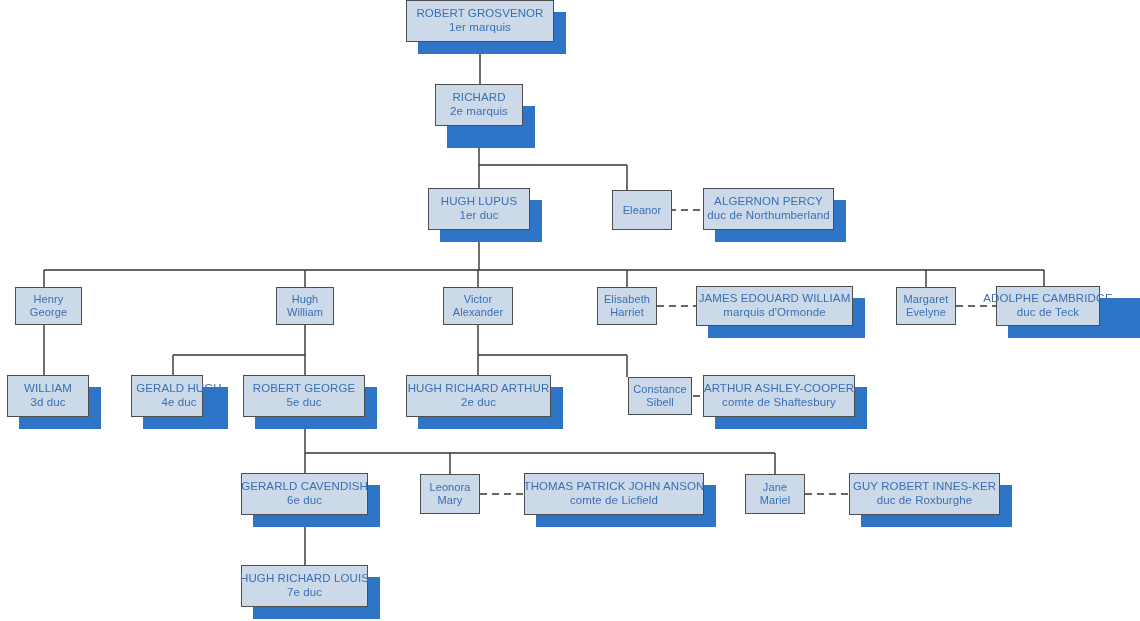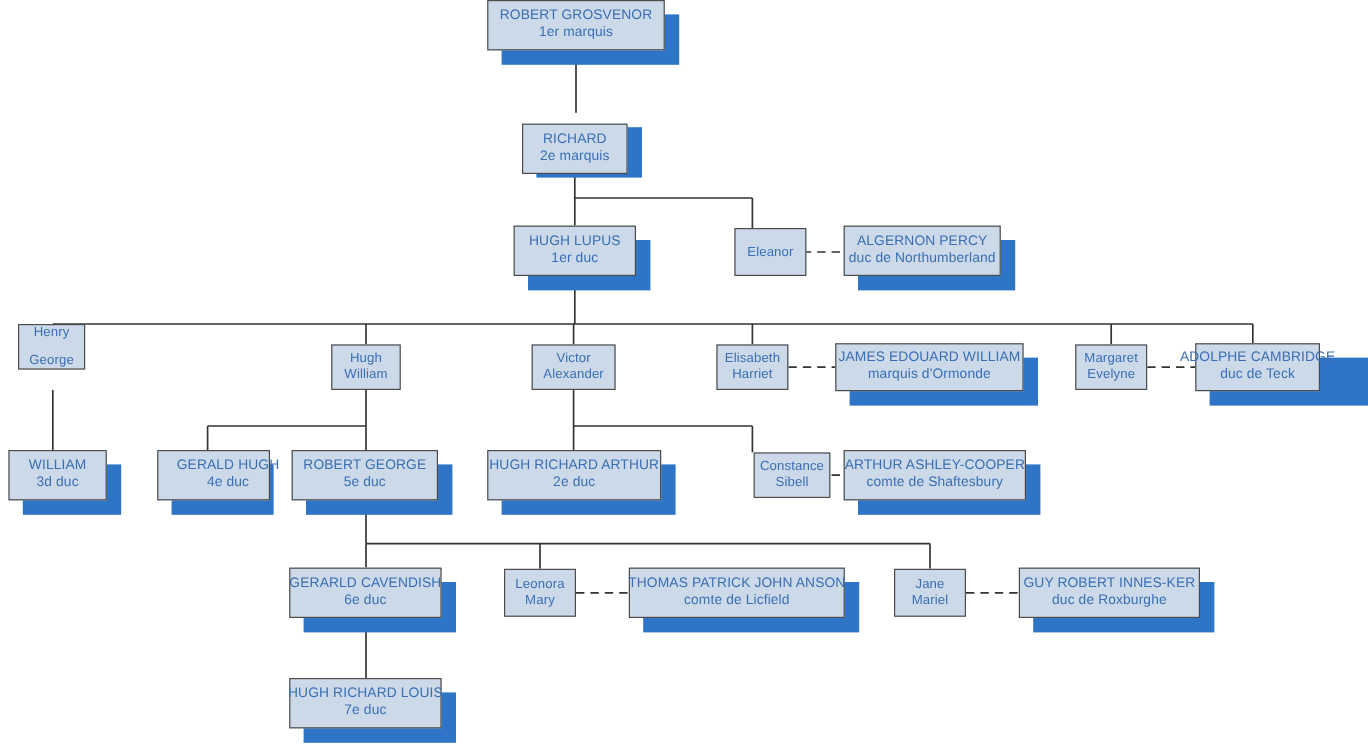--- a/index.html
+++ b/index.html
@@ -103,36 +103,36 @@
       <div class="shadow" style="left: 253px; top: 485px; width: 127px; height: 42px;"></div>
       <div class="shadow" style="left: 536px; top: 485px; width: 180px; height: 42px;"></div>
       <div class="shadow" style="left: 861px; top: 485px; width: 151px; height: 42px;"></div>
       <div class="shadow" style="left: 253px; top: 577px; width: 127px; height: 42px;"></div>
     </div>
   <div id="node-layer">
       <div class="node big" style="left: 406px; top: 0px; width: 148px; height: 42px;">
         <span class="line1">ROBERT GROSVENOR</span>
         <span class="line2">1er marquis</span>
       </div>
-      <div class="node big" style="left: 435px; top: 103px; width: 88px; height: 42px;">
+      <div class="node big" style="left: 435px; top: 84px; width: 88px; height: 42px;">
         <span class="line1">RICHARD</span>
         <span class="line2">2e marquis</span>
       </div>
       <div class="node big" style="left: 428px; top: 188px; width: 102px; height: 42px;">
         <span class="line1">HUGH LUPUS</span>
         <span class="line2">1er duc</span>
       </div>
       <div class="node small" style="left: 612px; top: 190px; width: 60px; height: 40px;">
         <span class="line1">Eleanor</span>
       </div>
       <div class="node big" style="left: 703px; top: 188px; width: 131px; height: 42px;">
         <span class="line1">ALGERNON PERCY</span>
         <span class="line2">duc de Northumberland</span>
       </div>
-      <div class="node small" style="left: 15px; top: 270px; width: 56px; height: 38px; justify-content: space-between;">
+      <div class="node small" style="left: 15px; top: 287px; width: 67px; height: 38px;">
         <span class="line1">Henry</span>
         <span class="line2">George</span>
       </div>
       <div class="node small" style="left: 276px; top: 287px; width: 58px; height: 38px;">
         <span class="line1">Hugh</span>
         <span class="line2">William</span>
       </div>
       <div class="node small" style="left: 443px; top: 287px; width: 70px; height: 38px;">
         <span class="line1">Victor</span>
         <span class="line2">Alexander</span>
@@ -150,21 +150,21 @@
         <span class="line2">Evelyne</span>
       </div>
       <div class="node big" style="left: 996px; top: 286px; width: 104px; height: 40px;">
         <span class="line1">ADOLPHE CAMBRIDGE</span>
         <span class="line2">duc de Teck</span>
       </div>
       <div class="node big" style="left: 7px; top: 375px; width: 82px; height: 42px;">
         <span class="line1">WILLIAM</span>
         <span class="line2">3d duc</span>
       </div>
-      <div class="node big" style="left: 131px; top: 375px; width: 94px; height: 42px; padding-left: 24px;">
+      <div class="node big" style="left: 131px; top: 375px; width: 72px; height: 42px; padding-left: 24px;">
         <span class="line1">GERALD HUGH</span>
         <span class="line2">4e duc</span>
       </div>
       <div class="node big" style="left: 243px; top: 375px; width: 122px; height: 42px;">
         <span class="line1">ROBERT GEORGE</span>
         <span class="line2">5e duc</span>
       </div>
       <div class="node big" style="left: 406px; top: 375px; width: 145px; height: 42px;">
         <span class="line1">HUGH RICHARD ARTHUR</span>
         <span class="line2">2e duc</span>

